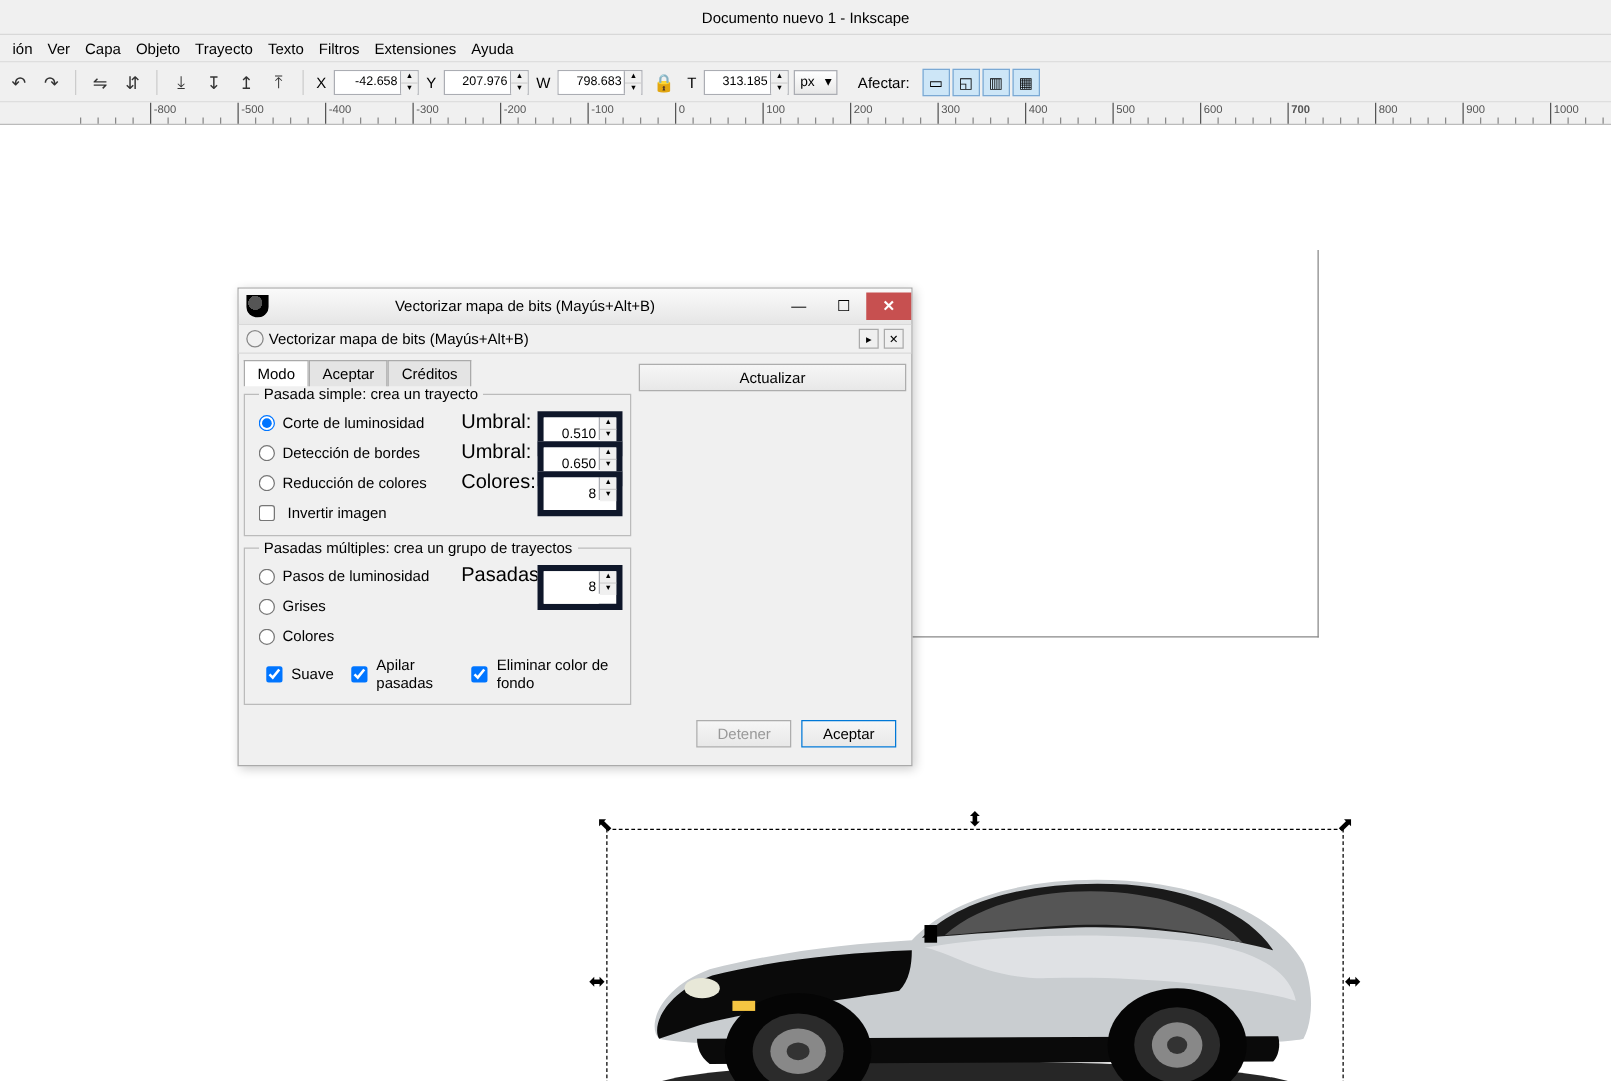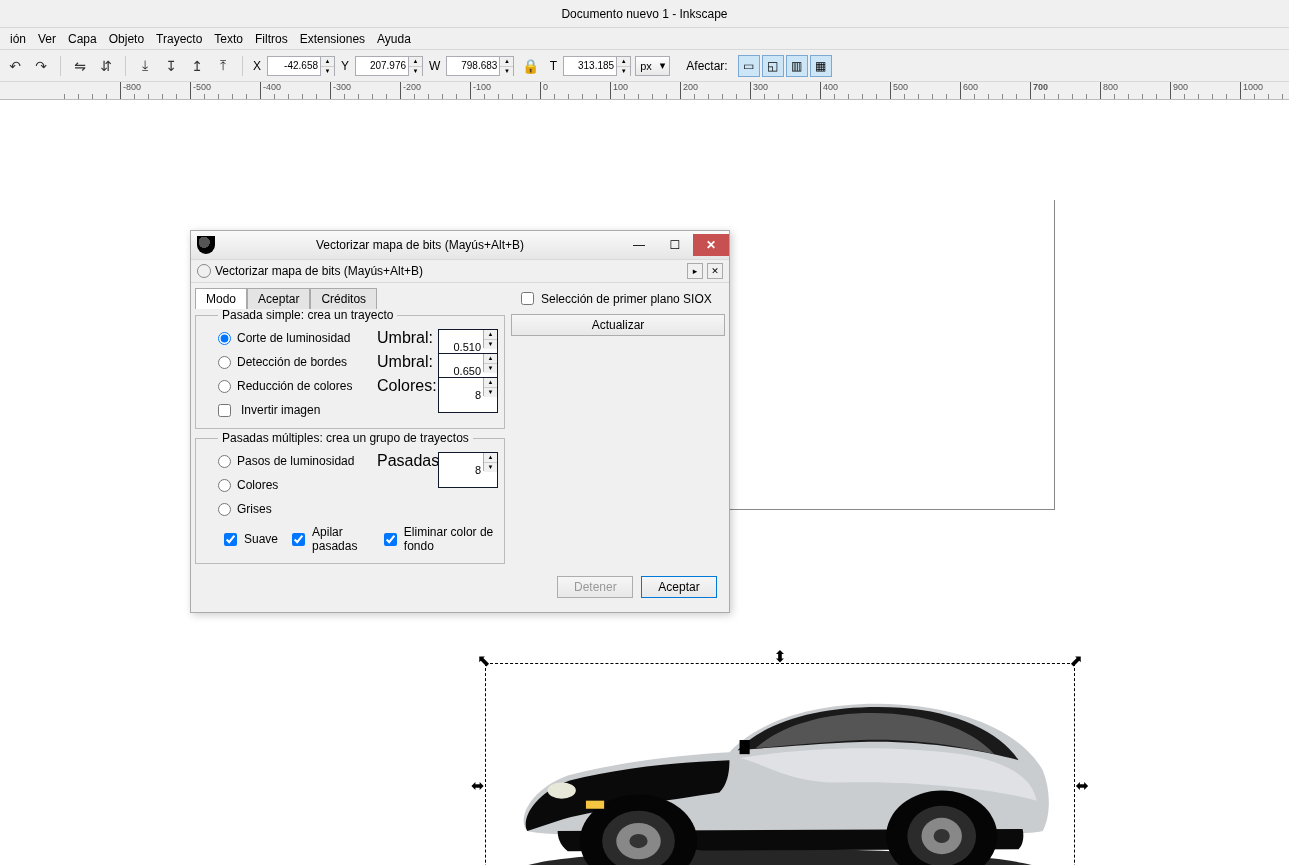--- a/index.html
+++ b/index.html
@@ -38,27 +38,27 @@
   .dlg-row2 .mini-icon{ width:14px; height:14px; border:1px solid #888; border-radius:50%; margin-right:4px;}
   .dlg-row2 .r2btn{ width:16px; height:16px; border:1px solid #aaa; margin-left:4px; display:flex; align-items:center; justify-content:center; font-size:9px;}
   .dlg-body{ padding:4px;}
   .tabs{ display:flex; gap:0; font-size:12px;}
   .tab{ padding:3px 10px; border:1px solid #aaa; border-bottom:none; background:#f0f0f0; position:relative; top:1px;}
   .tab.active{ background:#fff; font-weight:normal;}
   .tab:not(.active){ background:#e4e4e4;}
   .dlg-cols{ display:flex; gap:6px;}
   .col-left{ width:310px;}
   .col-right{ flex:1;}
-  fieldset{ border:1px solid #bbb; margin:0 0 2px 0; padding:4px 6px 6px 22px;}
+  fieldset{ border:1px solid #bbb; margin:0 0 2px 0; padding:4px 6px 6px 11px;}
   legend{ font-size:12px; padding:0 4px;}
   .optrow{ display:flex; align-items:center; height:24px; gap:6px; font-size:12px;}
   .optrow label{ flex:1; display:flex; align-items:center;}
   .optrow input[type=radio],.optrow input[type=checkbox]{ margin:0 6px 0 0;}
   .val-label{ width:55px; text-align:right; font-size:16px;}
-  .numwrap{ display:flex; border:1px solid #0f172a; height:36px; background:#fff;margin-top:18px;}
+  .numwrap{ display:flex; border:5px solid #0f172a; height:36px; background:#fff;margin-top:18px;}
   .numwrap input{ border:none; width:44px; text-align:right; font-size:11px; padding:0 2px; outline:none;}
   .chk-label{ display:flex; align-items:center; gap:4px;}
   .chkrow{ display:flex; gap:10px; padding:4px 2px; font-size:12px;}
   .siox-row{ padding:2px 0 2px 6px; font-size:12px;}
   .pv-fs{ border:1px solid #bbb; padding:4px 0 0 0; margin:0;}
   .pv-fs legend{ font-size:12px;}
   .preview-box{ background:#fff; height:200px; display:flex; align-items:center; justify-content:center;}
   .preview-box svg{ width:80%; height:auto;}
   .upd-btn, .dlg-ft-btn{ height:22px; padding:0 16px; border:1px solid #adadad; background:linear-gradient(#f6f6f6,#e8e8e8); font-size:12px;}
   .upd-btn{ width:100%; margin-top:4px;}
@@ -334,53 +334,47 @@
                   <input value="8" style="">
                   <div class="spinbtns">
                     <div>▲</div>
                     <div>▼</div>
                   </div>
                 </div>
             </div>
             <div class="optrow">
               <label>
                   <input type="radio" style="">
+                  <span>Grises</span>
+                </label>
+            </div>
+            <div class="optrow">
+              <label>
+                  <input type="radio" style="">
                   <span>Colores</span>
-                </label>
-            </div>
-            <div class="optrow">
-              <label>
-                  <input type="radio" style="">
-                  <span>Grises</span>
                 </label>
             </div>
             <div class="chkrow">
               <label class="chk-label">
                   <input type="checkbox" checked="" style="">
                   <span>Suave</span>
                 </label>
               <label class="chk-label">
                   <input type="checkbox" checked="" style="">
                   <span>Apilar pasadas</span>
                 </label>
               <label class="chk-label">
                   <input type="checkbox" checked="" style="">
                   <span>Eliminar color de fondo</span>
                 </label>
             </div>
           </fieldset>
         </div>
 
         <div class="col-right">
-          <div class="siox-row">
-            <label class="chk-label">
-                <input type="checkbox" style="">
-                <span>Selección de primer plano SIOX</span>
-              </label>
-          </div>
           <button class="upd-btn">Actualizar</button>
         </div>
       </div>
       <div class="dlg-footer">
         <button class="dlg-ft-btn" disabled=""><span>Detener</span></button>
         <button class="dlg-ft-btn def"><span>Aceptar</span></button>
       </div>
     </div>
   </div>
 

